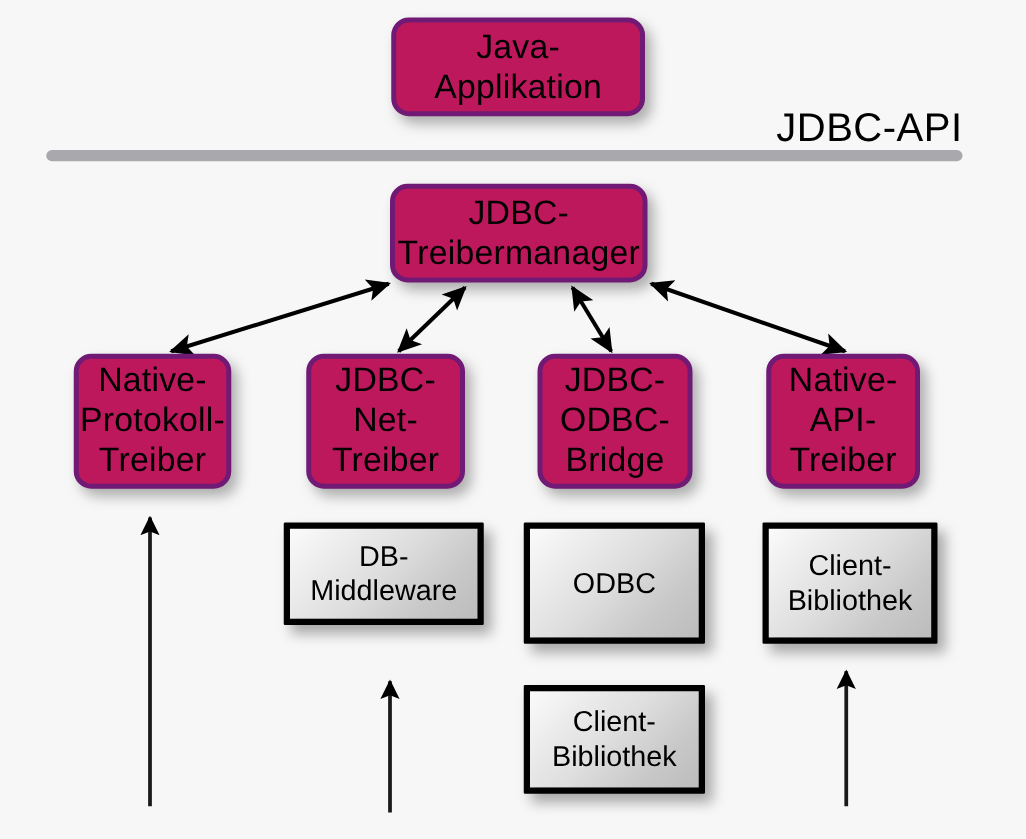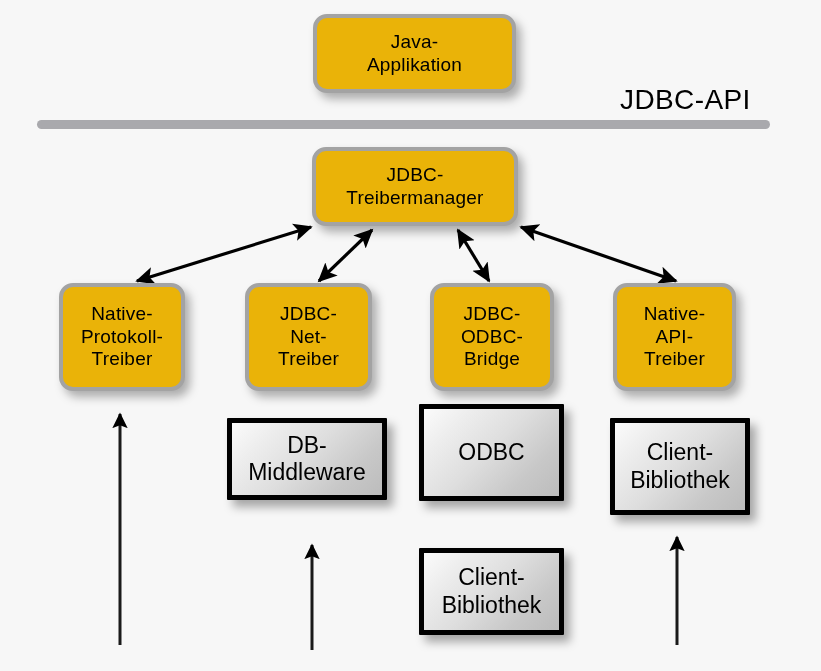--- a/index.html
+++ b/index.html
@@ -16,29 +16,29 @@
     width: 821px;
     height: 671px;
     background: #f7f7f7;
     overflow: hidden;
   }
 
   
   .node {
     position: absolute;
     box-sizing: border-box;
-    background: #eab308;
-    border: 4px solid #a3a3a3;
+    background: #be185d;
+    border: 4px solid #701a75;
     border-radius: 14px;
     display: flex;
     align-items: center;
     justify-content: center;
     text-align: center;
     color: #000;
-    font-size: 19px;
+    font-size: 27px;
     line-height: 1.18;
     letter-spacing: 0.2px;
     filter: drop-shadow(5px 6px 5px rgba(0,0,0,0.30));
     z-index: 5;
   }
   .node .lbl {
     white-space: pre-line;
     padding: 0 4px;
   }
 
@@ -78,21 +78,22 @@
     height: 9px;
     background: #a9a9ad;
     border-radius: 5px;
     z-index: 3;
   }
   #api-label {
     position: absolute;
     left: 620px;
     top: 84px;
     width: 150px;
-    font-size: 28px;
+    text-align: right;
+    font-size: 32px;
     color: #000;
     letter-spacing: 0.4px;
     z-index: 3;
   }
 
   
   #arrows {
     position: absolute;
     left: 0;
     top: 0;
@@ -167,21 +168,21 @@
     <span class="lbl">Native-
 API-
 Treiber</span>
   </div>
 
   <div class="gbox" style="left:227px; top:418px; width:160px; height:82px;">
     <span class="lbl">DB-
 Middleware</span>
   </div>
 
-  <div class="gbox" style="left:419px; top:404px; width:145px; height:97px;">
+  <div class="gbox" style="left:419px; top:418px; width:145px; height:97px;">
     <span class="lbl">ODBC</span>
   </div>
 
   <div class="gbox" style="left:610px; top:418px; width:140px; height:97px;">
     <span class="lbl">Client-
 Bibliothek</span>
   </div>
 
   <div class="gbox" style="left:419px; top:548px; width:145px; height:87px;">
     <span class="lbl">Client-

